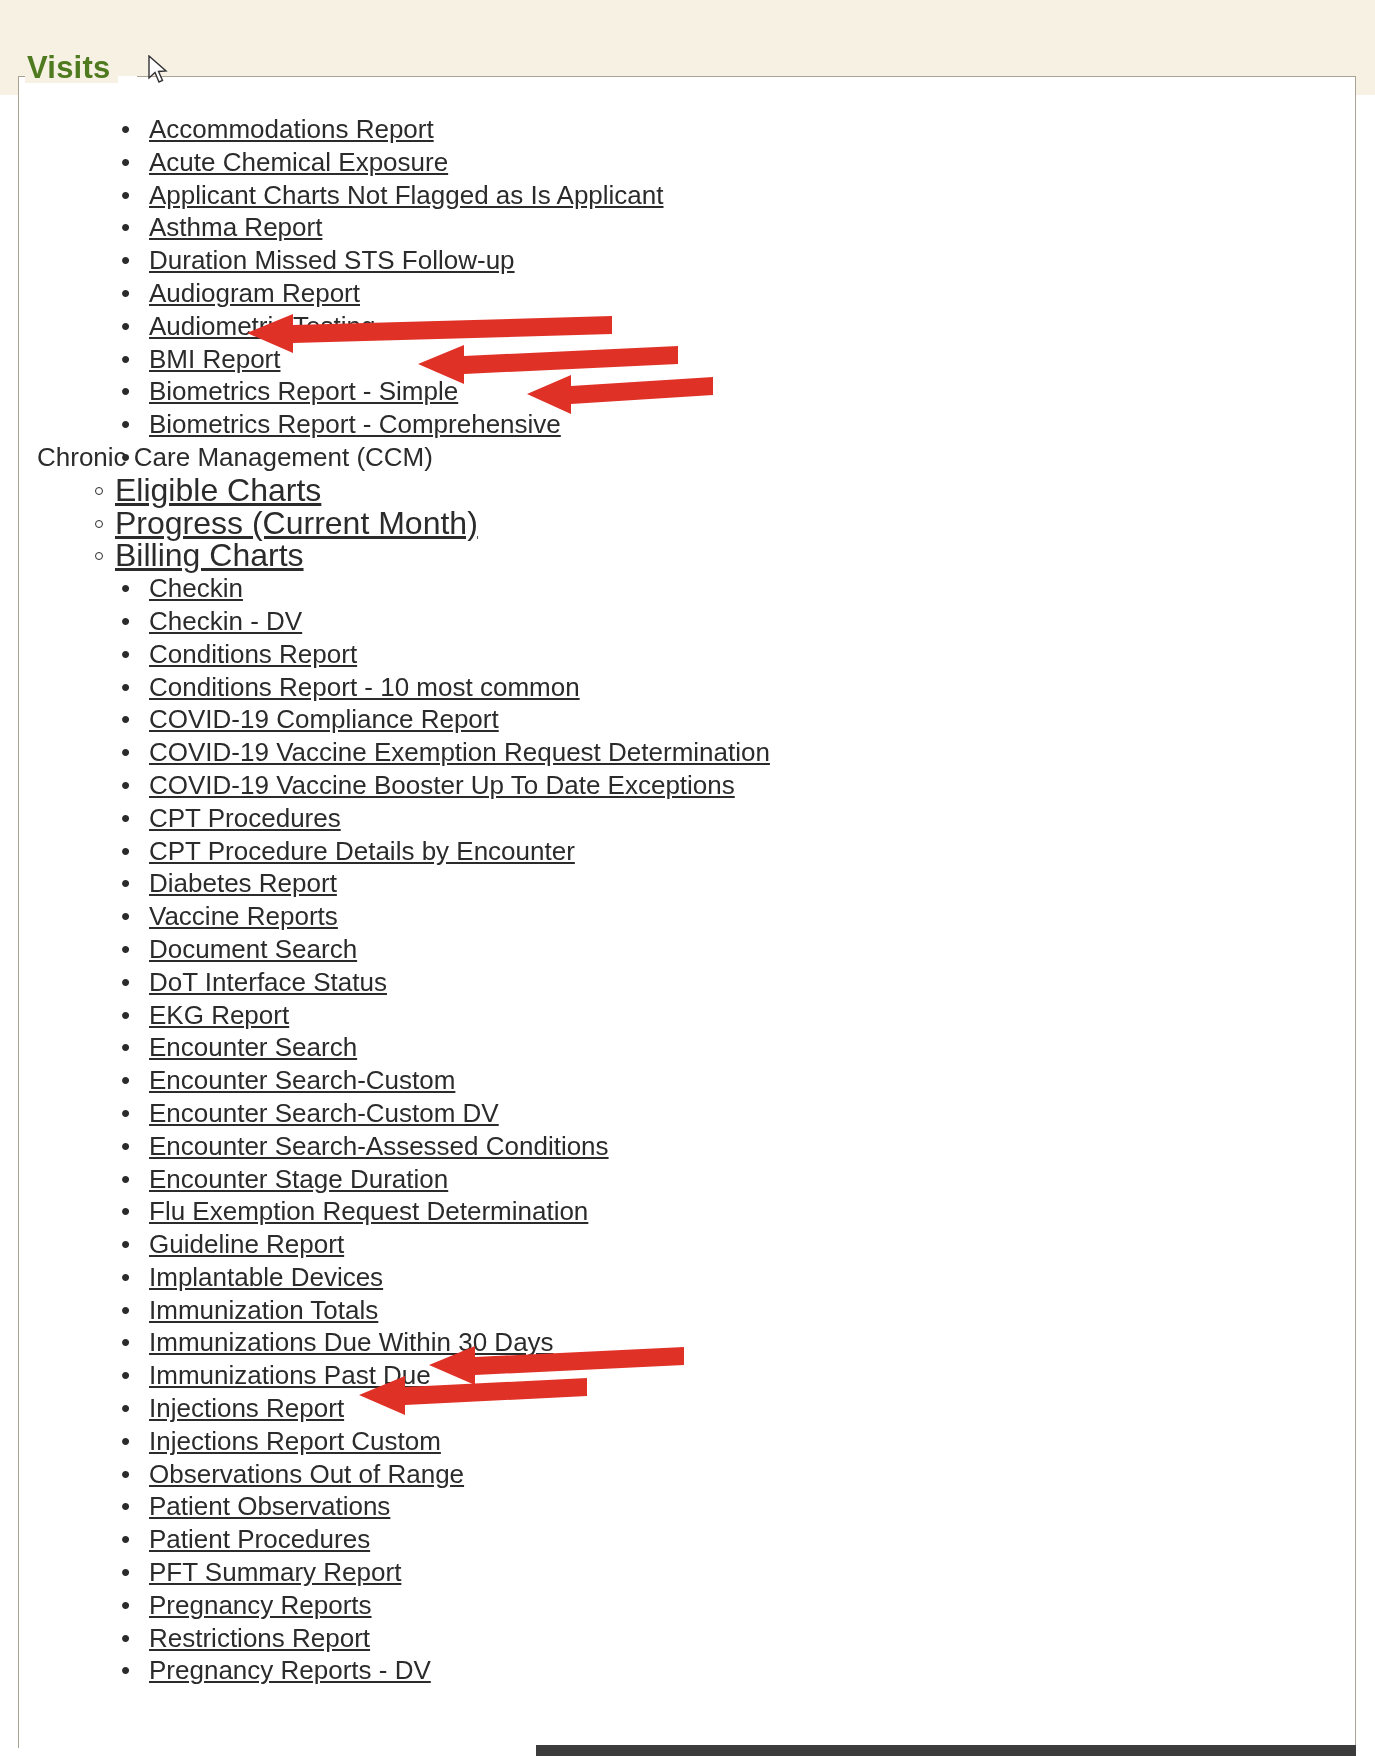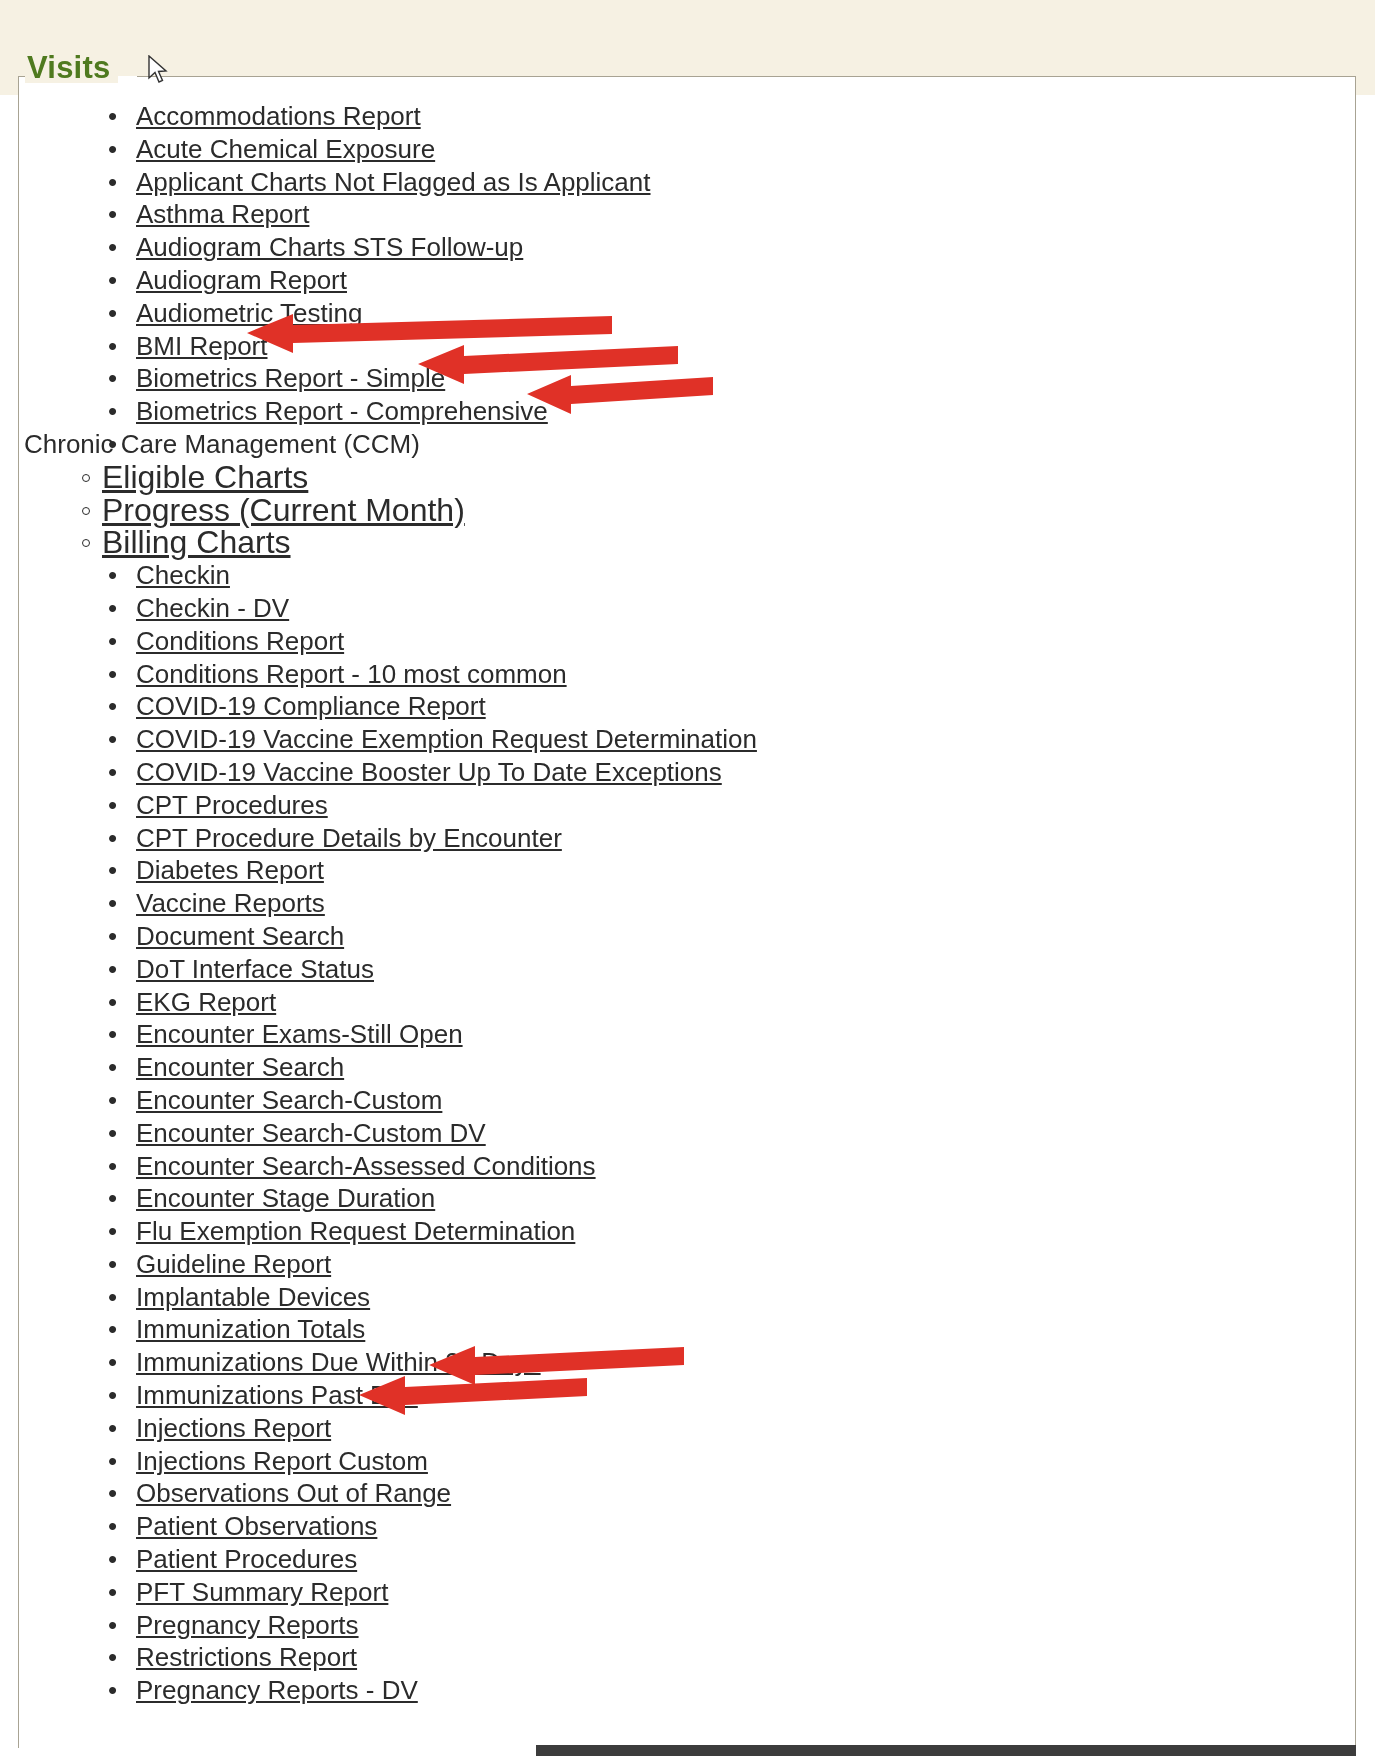--- a/index.html
+++ b/index.html
@@ -89,21 +89,21 @@
 
   .list-area {
     position: absolute;
     left: 18px;
     top: 100px;
     width: 1300px;
   }
 
   ul.lvl1 {
     list-style: none;
-    margin: 0;
+    margin: 13px;
     padding: 0;
   }
   ul.lvl1 > li {
     position: relative;
     padding-left: 118px;
     font-size: 26px;
     line-height: 32.8px;
     color: #2b2b2b;
   }
   ul.lvl1 > li::before {
@@ -194,21 +194,21 @@
   <svg class="cursor" viewBox="0 0 20 30">
     <polygon points="1,1 1,23 7,17.5 11,27 14.5,25.5 10.5,16.5 18,16" fill="#ffffff" stroke="#333333" stroke-width="1.4"></polygon>
   </svg>
 
   <div class="list-area">
     <ul class="lvl1" id="report-list">
         <li><a class="link">Accommodations Report</a></li>
         <li><a class="link">Acute Chemical Exposure</a></li>
         <li><a class="link">Applicant Charts Not Flagged as Is Applicant</a></li>
         <li><a class="link">Asthma Report</a></li>
-        <li><a class="link">Audiogram Charts STS Follow-up</a></li>
+        <li><a class="link">Duration Missed STS Follow-up</a></li>
         <li><a class="link">Audiogram Report</a></li>
         <li><a class="link">Audiometric Testing</a></li>
         <li><a class="link">BMI Report</a></li>
         <li><a class="link">Biometrics Report - Simple</a></li>
         <li><a class="link">Biometrics Report - Comprehensive</a></li>
         <li class="nolink"><span>Chronic Care Management (CCM)</span><ul class="lvl2">
             <li><a class="link">Eligible Charts</a></li>
             <li><a class="link">Progress (Current Month)</a></li>
             <li><a class="link">Billing Charts</a></li>
           </ul></li>
@@ -219,21 +219,20 @@
         <li><a class="link">COVID-19 Compliance Report</a></li>
         <li><a class="link">COVID-19 Vaccine Exemption Request Determination</a></li>
         <li><a class="link">COVID-19 Vaccine Booster Up To Date Exceptions</a></li>
         <li><a class="link">CPT Procedures</a></li>
         <li><a class="link">CPT Procedure Details by Encounter</a></li>
         <li><a class="link">Diabetes Report</a></li>
         <li><a class="link">Vaccine Reports</a></li>
         <li><a class="link">Document Search</a></li>
         <li><a class="link">DoT Interface Status</a></li>
         <li><a class="link">EKG Report</a></li>
-        <li><a class="link">Encounter Exams-Still Open</a></li>
         <li><a class="link">Encounter Search</a></li>
         <li><a class="link">Encounter Search-Custom</a></li>
         <li><a class="link">Encounter Search-Custom DV</a></li>
         <li><a class="link">Encounter Search-Assessed Conditions</a></li>
         <li><a class="link">Encounter Stage Duration</a></li>
         <li><a class="link">Flu Exemption Request Determination</a></li>
         <li><a class="link">Guideline Report</a></li>
         <li><a class="link">Implantable Devices</a></li>
         <li><a class="link">Immunization Totals</a></li>
         <li><a class="link">Immunizations Due Within 30 Days</a></li>

